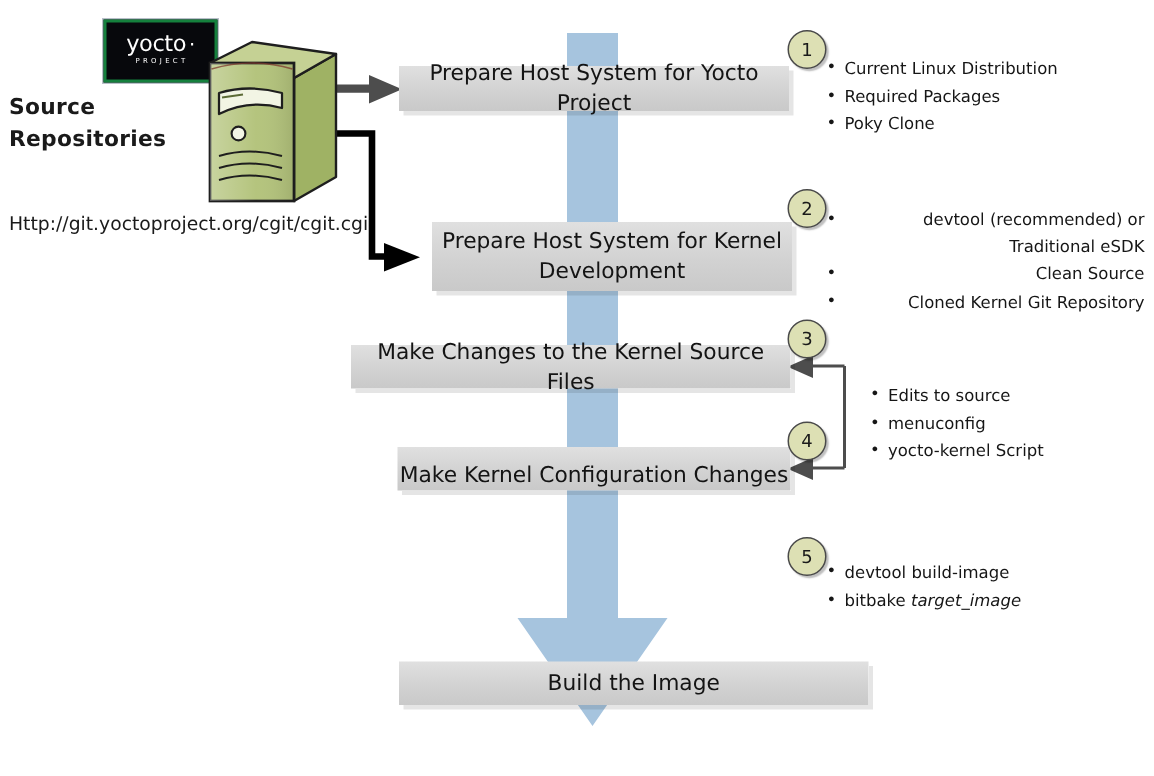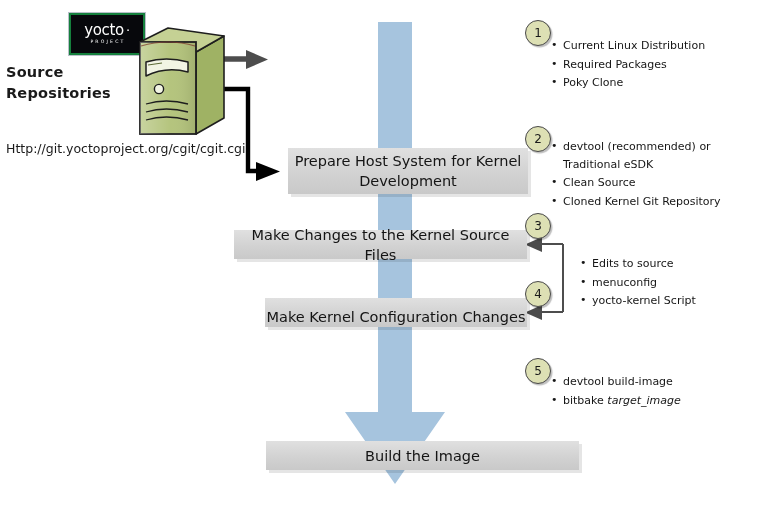--- a/index.html
+++ b/index.html
@@ -158,21 +158,21 @@
   }
   .bullets li::before {
     content: "\2022";
     position: absolute;
     left: 0;
     top: -1px;
     font-size: 11px;
     color: #161616;
   }
   #bullets1 { left: 551px; top: 37px;  width: 212px; }
-  #bullets2 { left: 551px; top: 138px; width: 212px; }
+  #bullets2 { left: 551px; top: 138px; width: 212px; text-align: right; }
   #bullets34 { left: 580px; top: 255px; width: 185px; }
   #bullets5 { left: 551px; top: 373px; width: 212px; }
   .ital { font-style: italic; }
 </style>
 </head>
 <body>
 
 <div class="stage">
 
   <svg class="bg-arrow" viewBox="0 0 110 478">
@@ -236,20 +236,23 @@
 
     <g>
       <path d="M563,244 L563,312" fill="none" stroke="#4d4d4d" stroke-width="2"></path>
       <path d="M563,244 L540,244" fill="none" stroke="#4d4d4d" stroke-width="2"></path>
       <path d="M563,312 L540,312" fill="none" stroke="#4d4d4d" stroke-width="2"></path>
       <polygon points="542,237 525,244.5 542,252" fill="#4d4d4d"></polygon>
       <polygon points="542,305 525,312.5 542,320" fill="#4d4d4d"></polygon>
     </g>
   </svg>
 
+  <div class="pbox" id="box1">
+    <span>Prepare Host System for Yocto Project</span>
+  </div>
 
   <div class="pbox" id="box2">
     <span>
       <span>Prepare Host System for Kernel</span><br>
       <span>Development</span>
     </span>
   </div>
 
   <div class="pbox" id="box3">
     <span>Make Changes to the Kernel Source Files</span>

